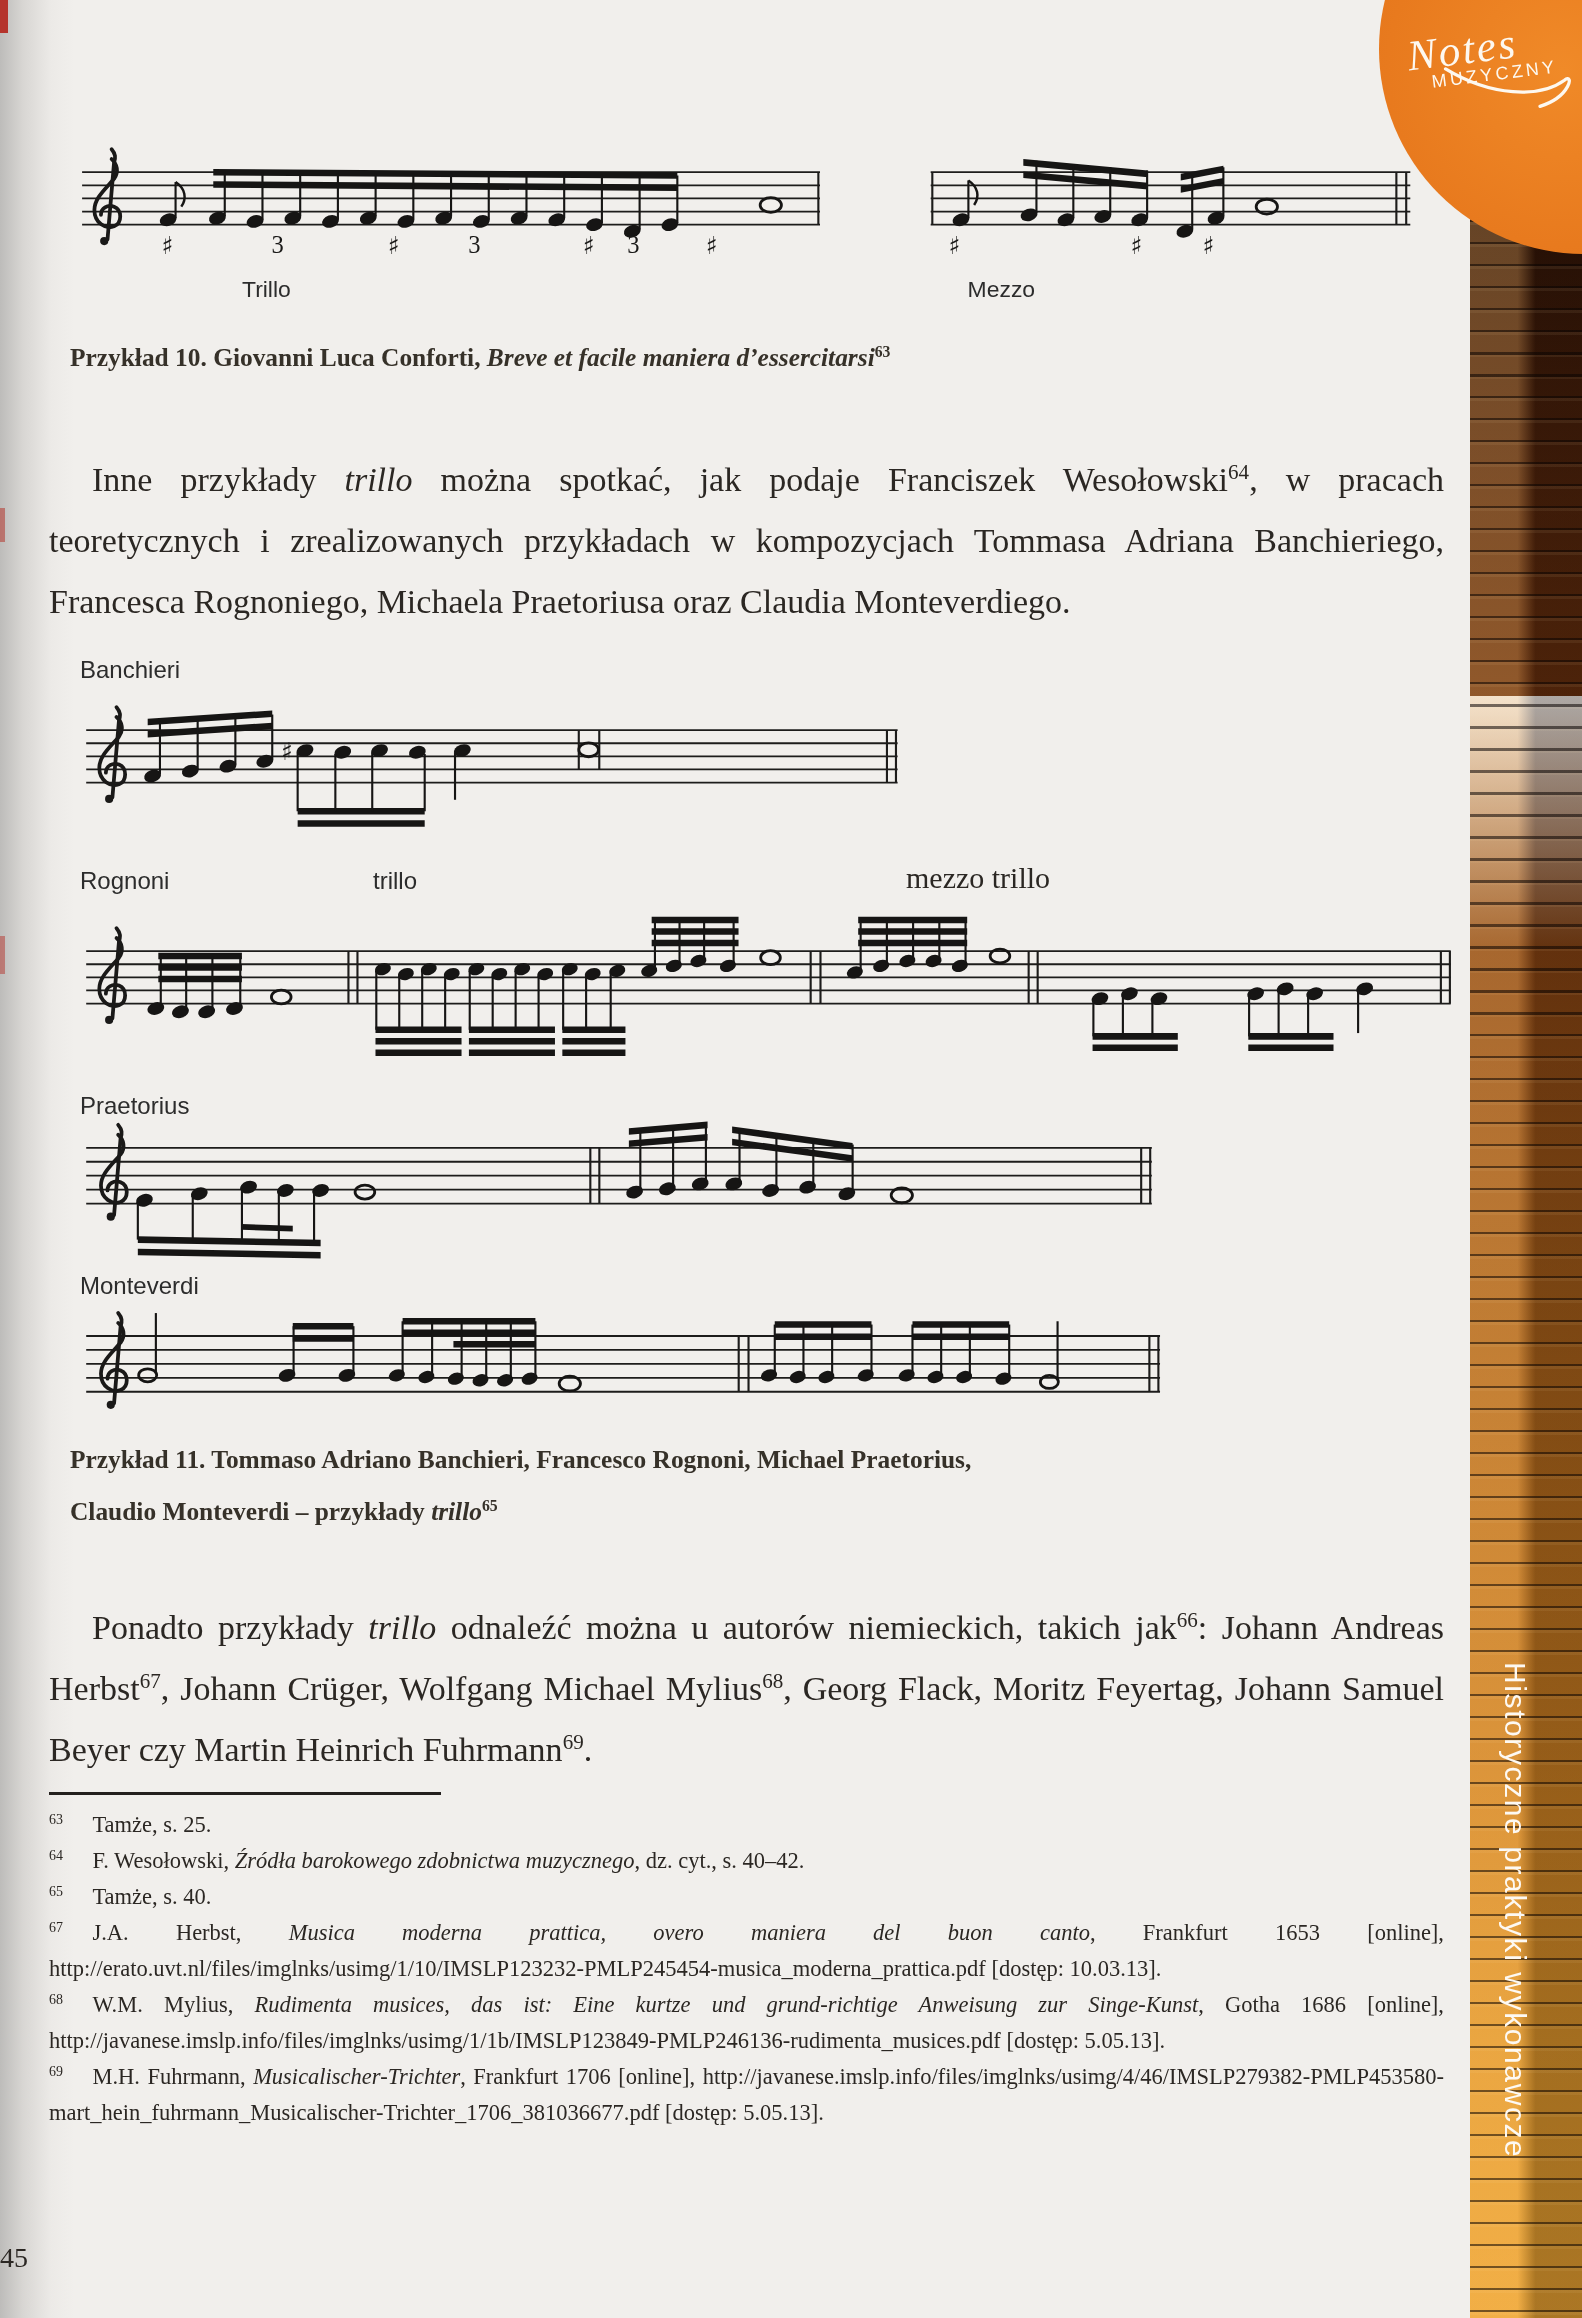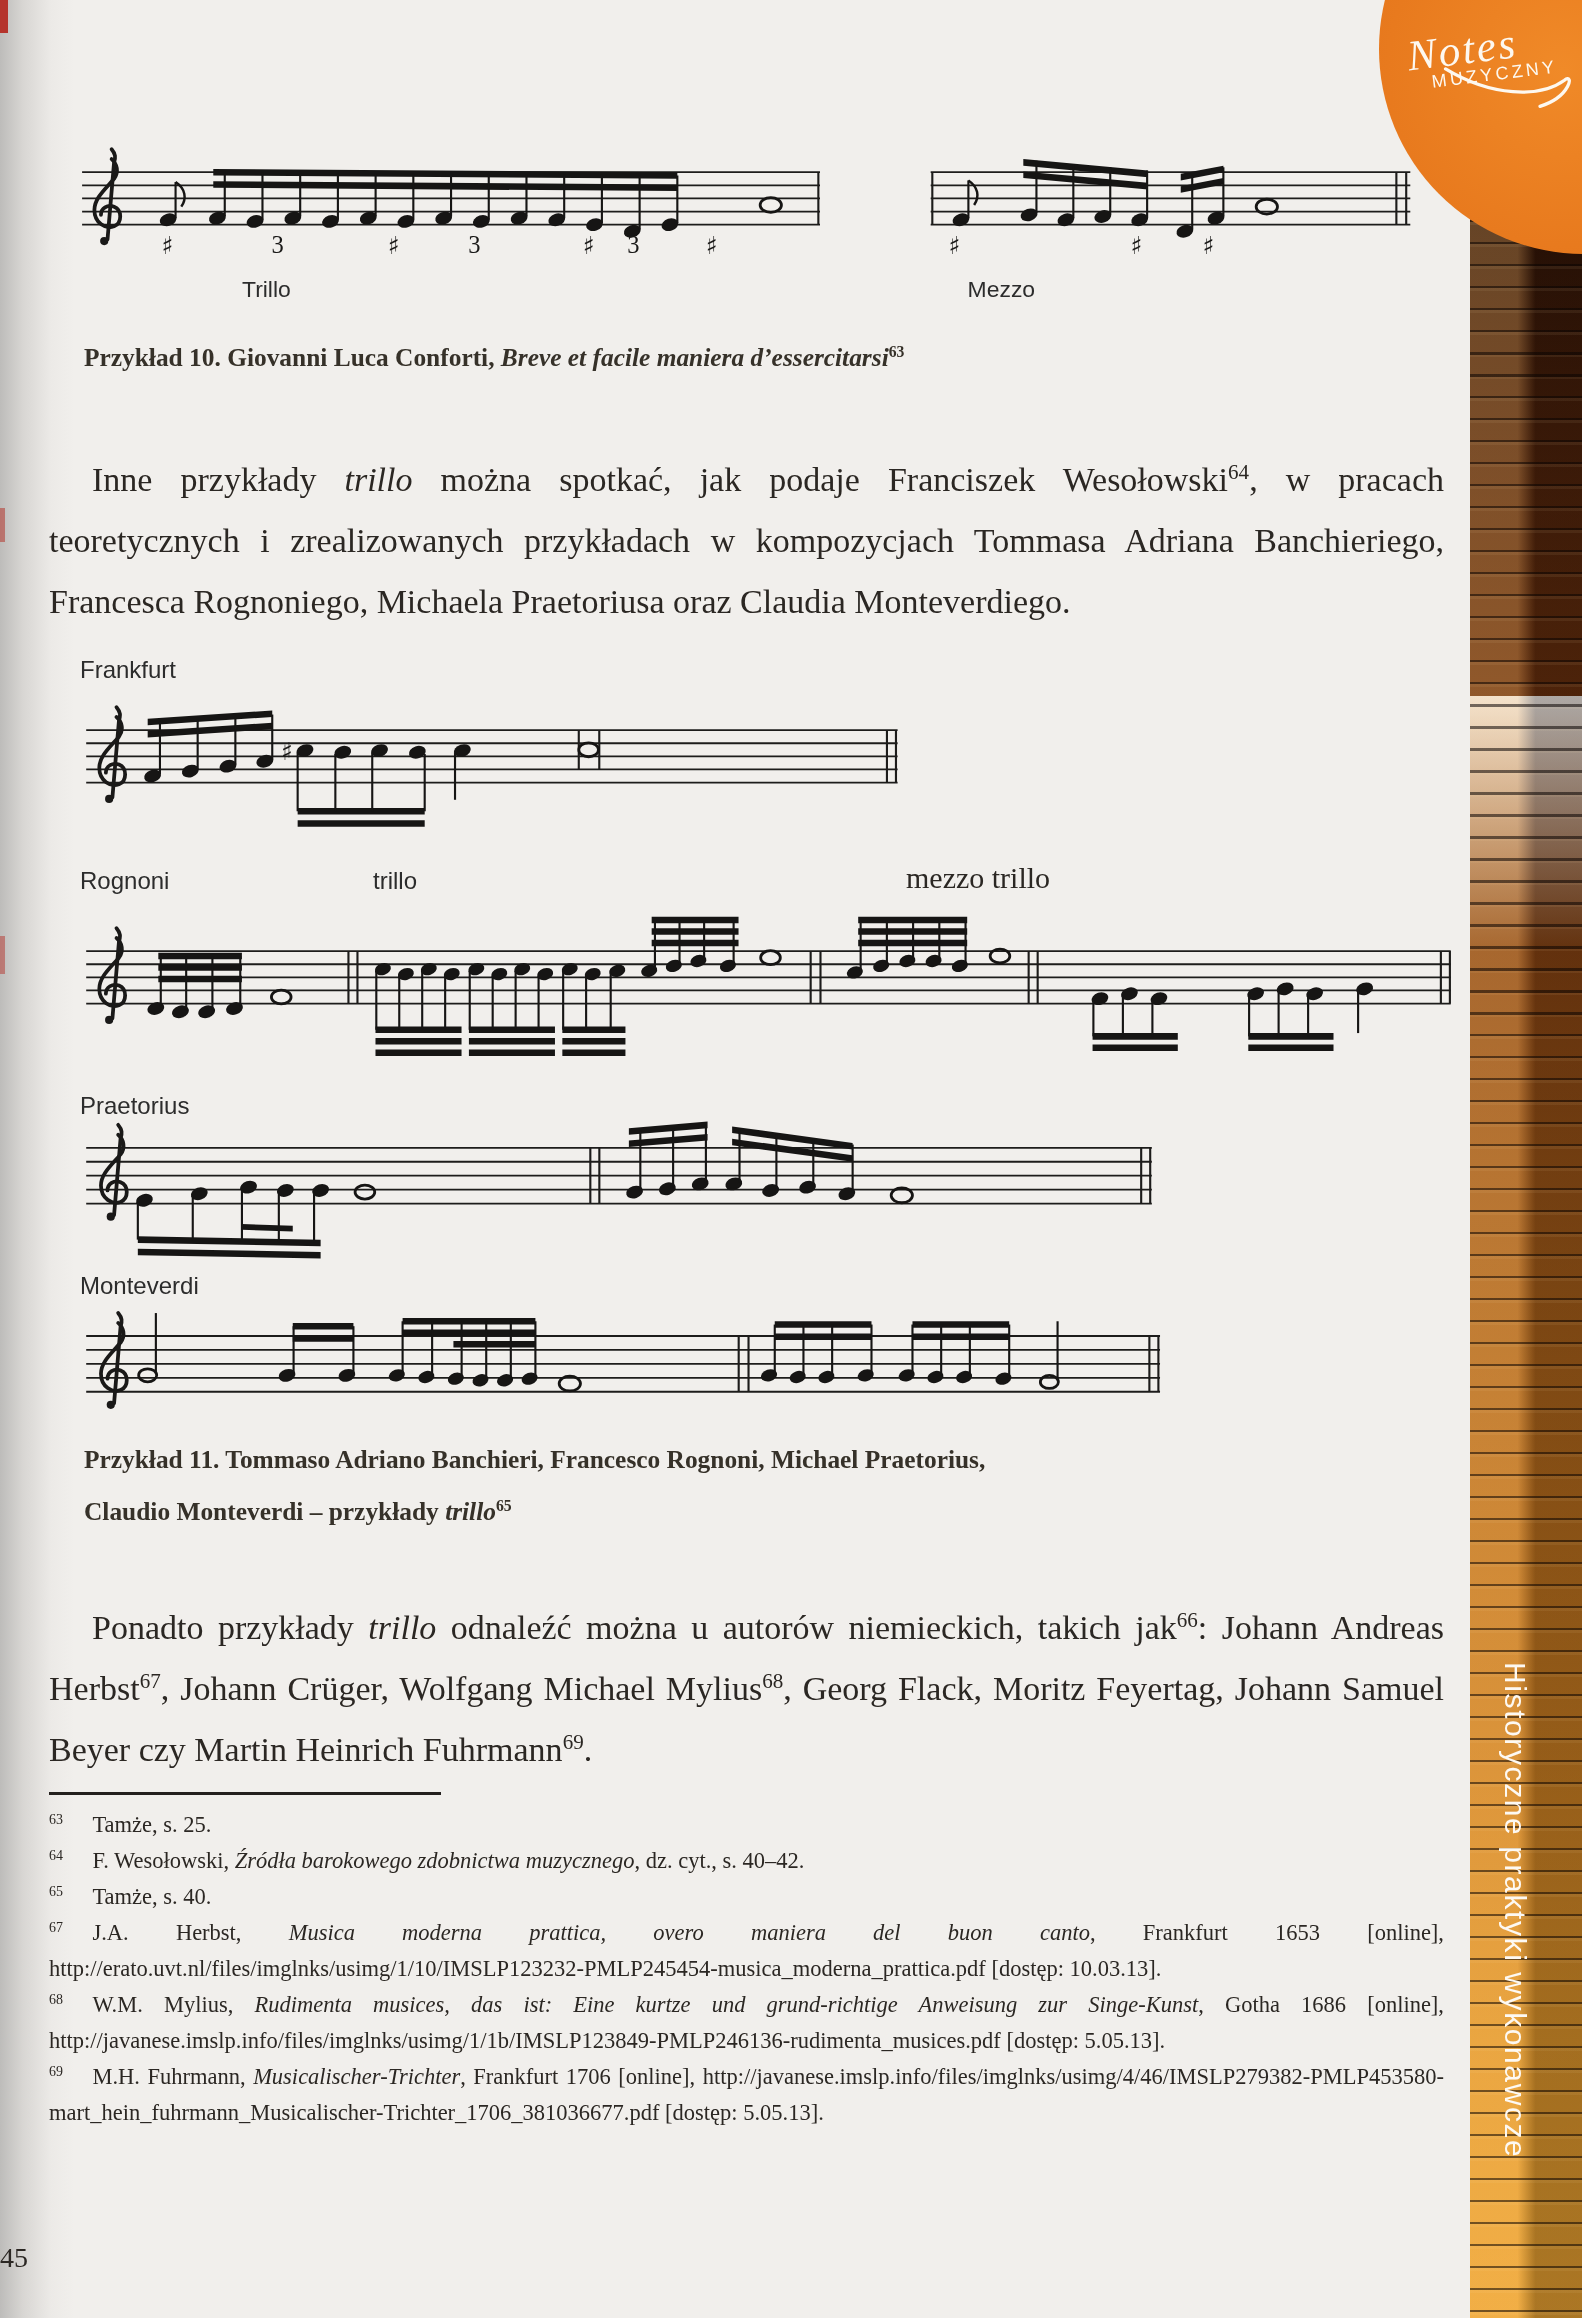--- a/index.html
+++ b/index.html
@@ -22,21 +22,21 @@
   .logo-circle{position:absolute;left:1379px;top:-156px;width:410px;height:410px;border-radius:50%;
     background:radial-gradient(circle at 45% 55%, #f08a28 0%, #e87a1e 55%, #df701a 100%);}
   .logo-text{position:absolute;left:1408px;top:24.6px;width:172px;transform:rotate(-7deg);color:#fdf8f0;}
   .logo-line1{font-family:"Liberation Serif",serif;font-style:italic;font-size:43px;letter-spacing:2.5px;line-height:41px;}
   .logo-line2{font-family:"Liberation Sans",sans-serif;font-size:18px;letter-spacing:3.3px;margin-left:21px;margin-top:-1.6px;}
   .logo-swoosh{position:absolute;left:1442px;top:64px;}
   .vertical-title{position:absolute;left:1498px;top:1662px;height:672px;
     writing-mode:vertical-rl;text-orientation:mixed;
     font-family:"Liberation Sans",sans-serif;font-size:30px;letter-spacing:1.6px;color:#fdf9f3;}
   
-  .caption{position:absolute;left:84px;font-weight:bold;font-size:25.4px;color:#363129;white-space:nowrap;}
+  .caption{position:absolute;left:70px;font-weight:bold;font-size:25.4px;color:#363129;white-space:nowrap;}
   .caption i{font-style:italic;}
   sup{font-size:.62em;vertical-align:super;line-height:0;}
   .para{position:absolute;left:49px;width:1395px;font-size:34px;line-height:61px;
     text-align:justify;text-indent:43px;color:#2b2723;}
   .para i{font-style:italic;}
   .mlabel{position:absolute;font-family:"Liberation Sans",sans-serif;font-size:24px;color:#2c2c2c;white-space:nowrap;}
   .mlabel-serif{position:absolute;font-family:"Liberation Serif",serif;font-size:30px;color:#2b2723;white-space:nowrap;}
   .fnrule{position:absolute;left:49px;top:1792px;width:392px;height:2.5px;background:#23201d;}
   .footnotes{position:absolute;left:49px;top:1807px;width:1395px;font-size:22.5px;line-height:36px;color:#2b2723;}
   .fn{text-align:justify;overflow-wrap:anywhere;}
@@ -171,21 +171,21 @@
 </svg>
 
 <div class="caption" style="top:343px;">
   <span>Przykład 10. Giovanni Luca Conforti, </span><i>Breve et facile maniera d’essercitarsi</i><sup>63</sup>
 </div>
 
 <div class="para" style="top:449px;">
   <span>Inne przykłady </span><i>trillo</i><span> można spotkać, jak podaje Franciszek Wesołowski</span><sup>64</sup><span>, w pracach teoretycznych i zrealizowanych przykładach w kompozycjach Tommasa Adriana Banchieriego, Francesca Rognoniego, Michaela Praetoriusa oraz Claudia Monteverdiego.</span>
 </div>
 
-<div class="mlabel" style="left:80px;top:656px;">Frankfurt</div>
+<div class="mlabel" style="left:80px;top:656px;">Banchieri</div>
 <svg class="stf" style="left:78px;top:693px;" width="836" height="148" viewBox="0 0 1020 180">
   <g>
     <line class="sl" x1="10" y1="45" x2="1000" y2="45"></line>
       <line class="sl" x1="10" y1="61" x2="1000" y2="61"></line>
     <line class="sl" x1="10" y1="77" x2="1000" y2="77"></line>
       <line class="sl" x1="10" y1="93" x2="1000" y2="93"></line>
     <line class="sl" x1="10" y1="109" x2="1000" y2="109"></line>
     <line class="bar" x1="987" y1="45" x2="987" y2="109"></line>
       <line class="bar" x1="998" y1="45" x2="998" y2="109"></line>
   </g>

